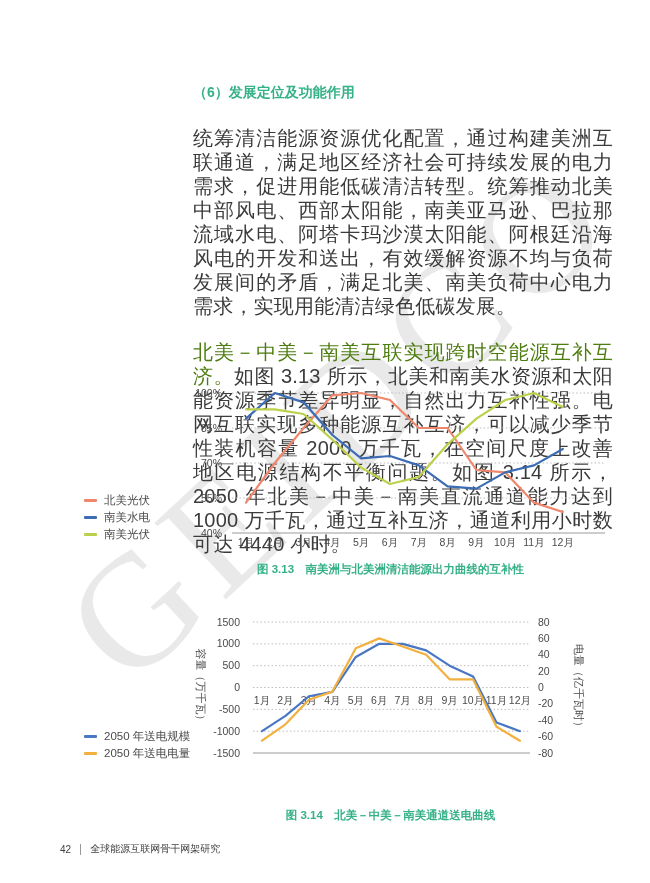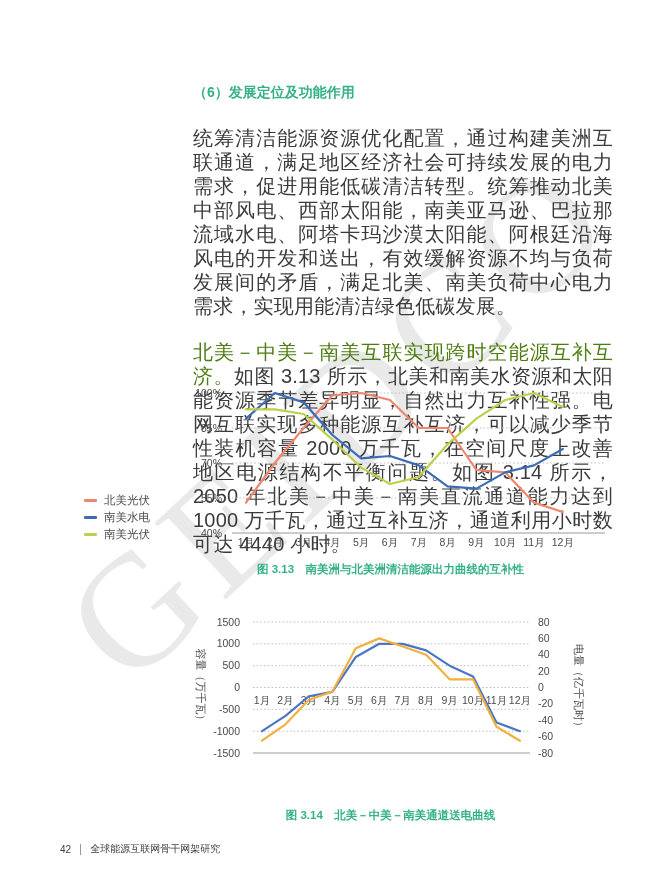--- a/index.html
+++ b/index.html
@@ -100,20 +100,30 @@
       <text x="326.4" y="166" text-anchor="middle" class="tick">9月</text>
       <text x="355.2" y="166" text-anchor="middle" class="tick">10月</text>
       <text x="384" y="166" text-anchor="middle" class="tick">11月</text>
       <text x="412.8" y="166" text-anchor="middle" class="tick">12月</text>
       <polyline points="96,122.66666666666667 124.8,83 153.6,48 182.4,15.333333333333334 211.2,13 240,20 268.8,48 297.6,48 326.4,90 355.2,92.33333333333333 384,122.66666666666667 412.8,132" fill="none" stroke="#f0876c" stroke-width="2.2" stroke-linejoin="round" stroke-linecap="round"></polyline>
       <polyline points="96,38.666666666666664 124.8,13 153.6,22.333333333333336 182.4,55 211.2,78.33333333333333 240,76 268.8,85.33333333333334 297.6,106.33333333333333 326.4,108.66666666666667 355.2,92.33333333333333 384,85.33333333333334 412.8,69" fill="none" stroke="#3c6cb4" stroke-width="2.2" stroke-linejoin="round" stroke-linecap="round"></polyline>
       <polyline points="96,29.333333333333332 124.8,29.333333333333332 153.6,34 182.4,59.666666666666664 211.2,87.66666666666667 240,104 268.8,97 297.6,64.33333333333333 326.4,38.666666666666664 355.2,20 384,13 412.8,27" fill="none" stroke="#bdd04a" stroke-width="2.2" stroke-linejoin="round" stroke-linecap="round"></polyline>
     </svg>
   <div class="caption cap-1">图 3.13　南美洲与北美洲清洁能源出力曲线的互补性</div>
 
+  <div class="legend legend-2" id="legend-1">
+      <div class="legend-row">
+        <span class="legend-dash" style="background: rgb(74, 119, 196);"></span>
+        <span class="legend-lbl">2050 年送电规模</span>
+      </div>
+      <div class="legend-row">
+        <span class="legend-dash" style="background: rgb(242, 176, 63);"></span>
+        <span class="legend-lbl">2050 年送电电量</span>
+      </div>
+    </div>
   <div class="axis-title left">容量（万千瓦）</div>
   <div class="axis-title right">电量（亿千瓦时）</div>
   <svg class="chart chart-2" id="chart-1" width="465" height="175">
       <line x1="103" x2="380" y1="7" y2="7" stroke-width="1" stroke="#bcbcbc" stroke-dasharray="1.5,2.2"></line>
       <text x="90" y="10.5" text-anchor="end" class="tick">1500</text>
       <line x1="103" x2="380" y1="28.833333333333332" y2="28.833333333333332" stroke-width="1" stroke="#bcbcbc" stroke-dasharray="1.5,2.2"></line>
       <text x="90" y="32.33333333333333" text-anchor="end" class="tick">1000</text>
       <line x1="103" x2="380" y1="50.666666666666664" y2="50.666666666666664" stroke-width="1" stroke="#bcbcbc" stroke-dasharray="1.5,2.2"></line>
       <text x="90" y="54.166666666666664" text-anchor="end" class="tick">500</text>
       <line x1="103" x2="380" y1="72.5" y2="72.5" stroke-width="1" stroke="#bcbcbc" stroke-dasharray="1.5,2.2"></line>

